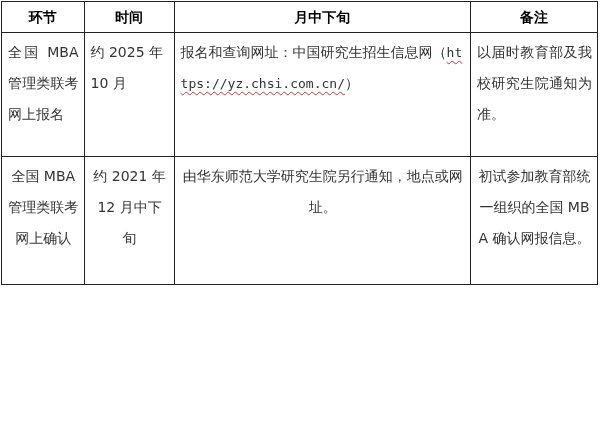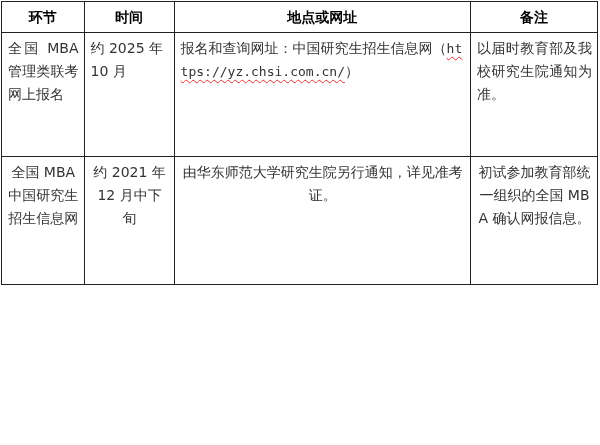--- a/index.html
+++ b/index.html
@@ -10,21 +10,21 @@
       table-layout: fixed;
       width: 597px;
       font-family: "DejaVu Sans", sans-serif;
       color: #333333;
       font-size: 14px;
     }
     .tbl td, .tbl th {
       border: 1px solid #222222;
       vertical-align: top;
       padding: 4px 5px 0 6px;
-      line-height: 23px;
+      line-height: 31px;
       word-break: break-all;
     }
     .tbl th {
       font-weight: bold;
       color: #000000;
       text-align: center;
       height: 30px;
       line-height: 30px;
       padding: 0;
       vertical-align: middle;
@@ -52,31 +52,31 @@
   <colgroup>
     <col class="c1">
       <col class="c2">
       <col class="c3">
       <col class="c4">
   </colgroup>
   <thead>
     <tr>
       <th>环节</th>
       <th>时间</th>
-      <th>地点或网址</th>
+      <th>月中下旬</th>
       <th>备注</th>
     </tr>
   </thead>
   <tbody>
     <tr class="r1">
       <td class="just">全国 MBA 管理类联考网上报名</td>
       <td>约 2025 年 10 月</td>
       <td><span>报名和查询网址：中国研究生招生信息网（</span><span class="mono wavy">https://yz.chsi.com.cn/</span><span>）</span></td>
       <td class="just">以届时教育部及我校研究生院通知为准。</td>
     </tr>
     <tr class="r3">
-      <td class="just">全国 MBA 中国研究生招生信息网</td>
+      <td class="just">全国 MBA 管理类联考网上确认</td>
       <td>约 2021 年 12 月中下旬</td>
-      <td>由华东师范大学研究生院另行通知，详见准考证。</td>
+      <td>由华东师范大学研究生院另行通知，地点或网址。</td>
       <td class="just">初试参加教育部统一组织的全国 MBA 确认网报信息。</td>
     </tr>
   </tbody>
 </table>
 
 </body></html>

